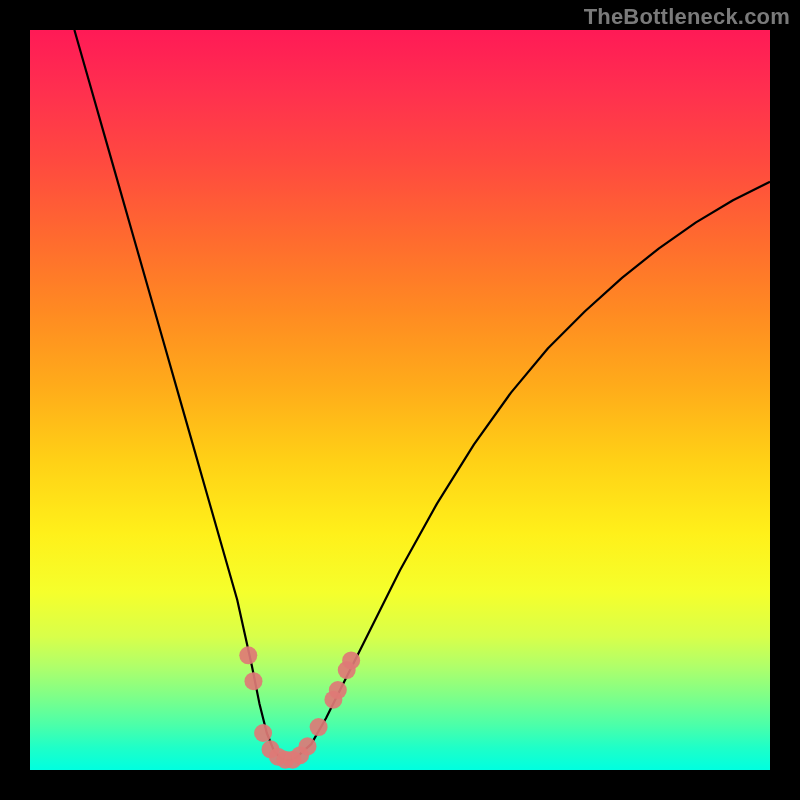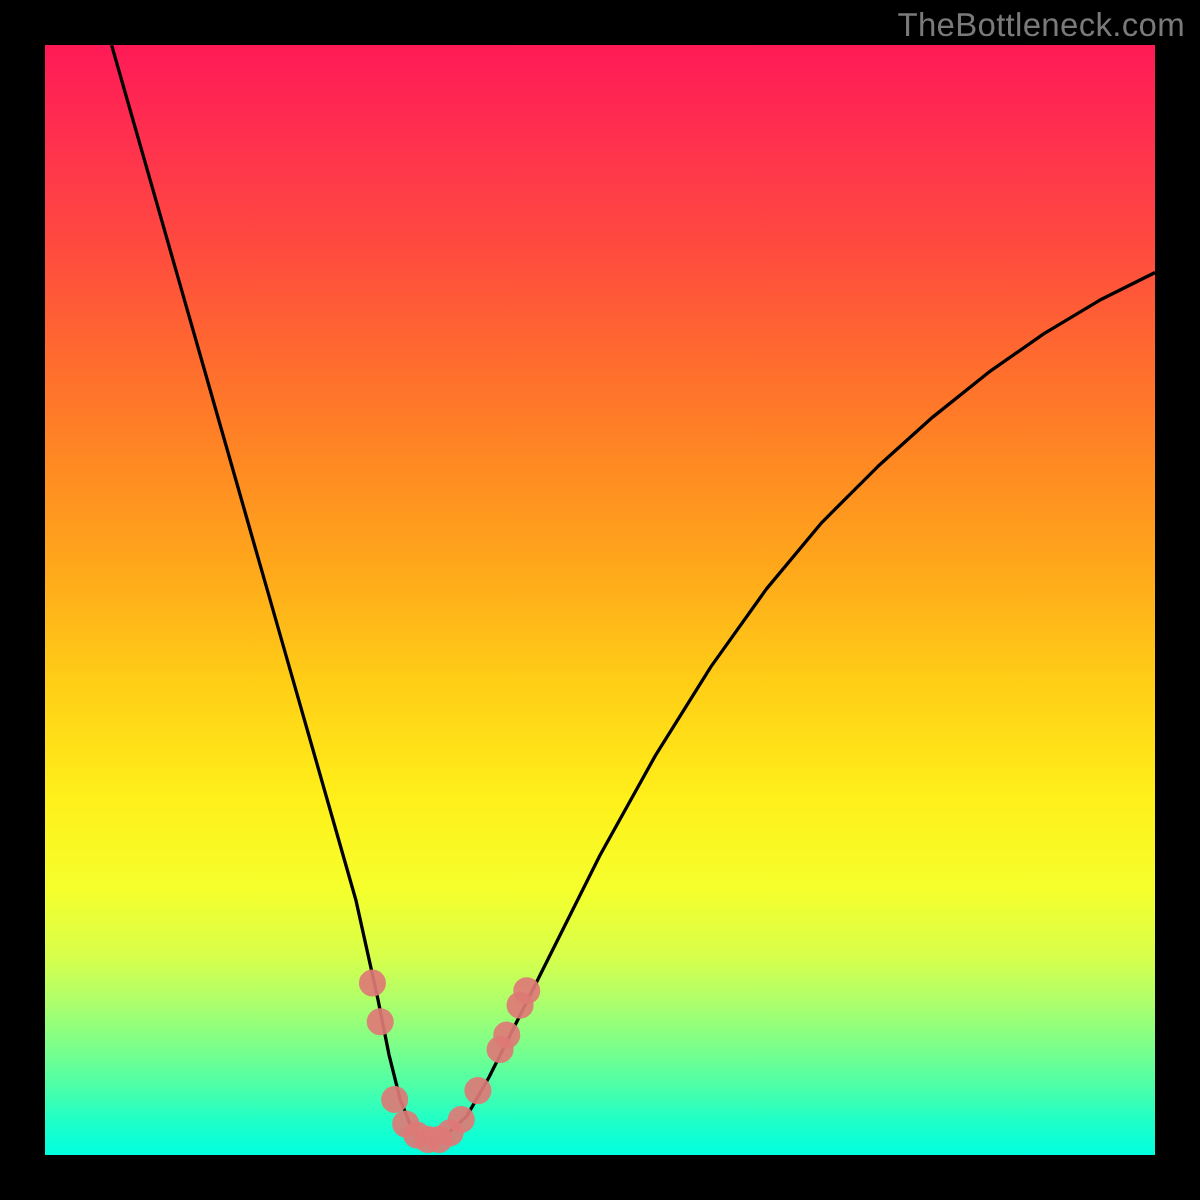--- a/index.html
+++ b/index.html
@@ -46,21 +46,21 @@
       #00ffe0 100%
     );
   }
   .watermark {
     position: absolute;
     top: 4px;
     right: 10px;
     color: #7a7a7a;
     font-size: 22px;
     letter-spacing: 0.2px;
-    font-weight: 400;
+    font-weight: 700;
     user-select: none;
   }
   svg.curve {
     position: absolute;
     inset: 0;
     width: 100%;
     height: 100%;
     display: block;
   }
   .line-main {

